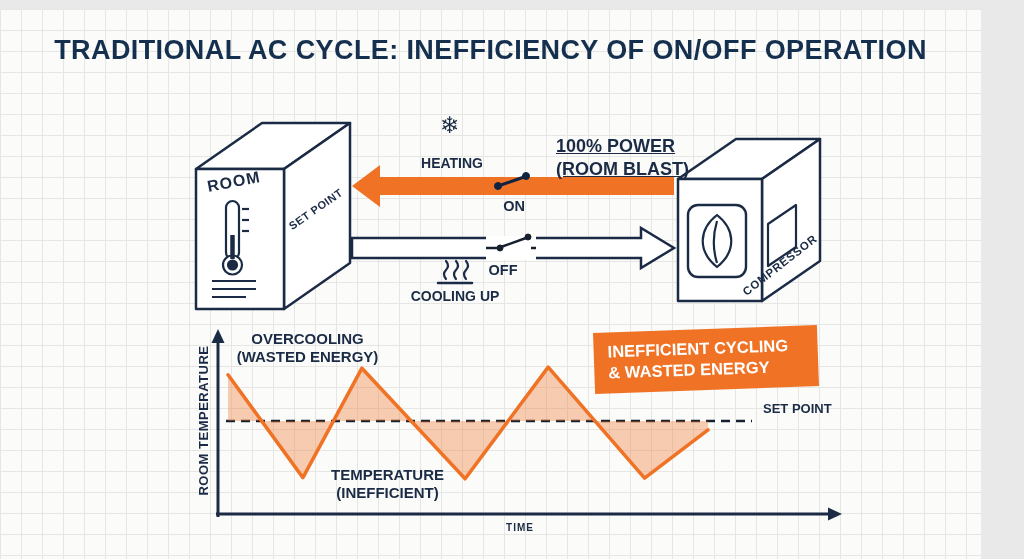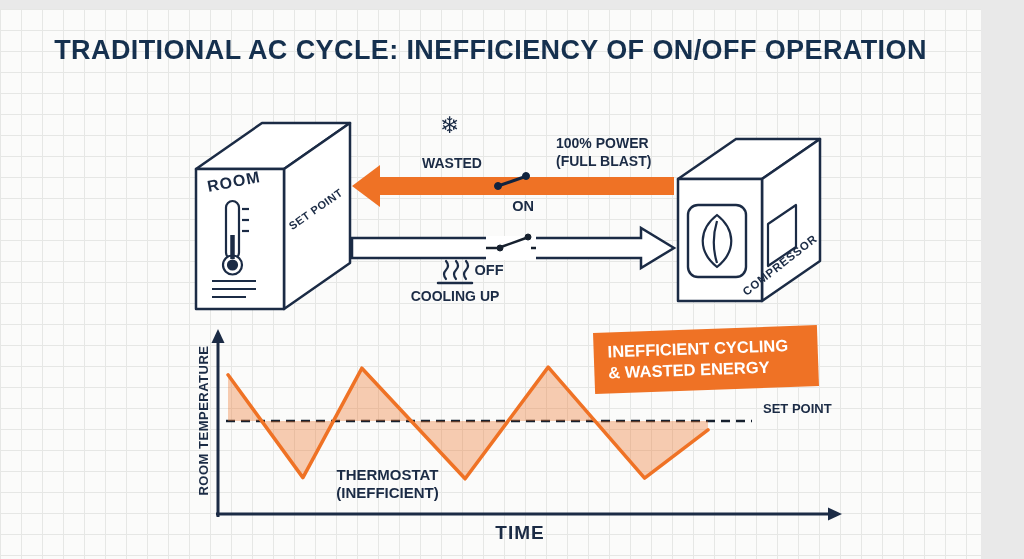--- a/index.html
+++ b/index.html
@@ -110,36 +110,40 @@
   </svg>
 
   <div class="t title">TRADITIONAL AC CYCLE: INEFFICIENCY OF ON/OFF OPERATION</div>
 
   <div class="t" style="left:207px;top:164px;font-size:16px;letter-spacing:1px;transform:rotate(-11deg);">ROOM</div>
   <div class="t" style="left:290px;top:212px;font-size:11px;letter-spacing:.5px;transform:rotate(-35deg);transform-origin:left center;">SET POINT</div>
   <div class="t" style="left:744px;top:278px;font-size:11.5px;letter-spacing:.8px;transform:rotate(-38deg);transform-origin:left center;">COMPRESSOR</div>
 
 
   <div class="t snow" style="left:440px;top:103px;">❄</div>
-  <div class="t center" style="left:407px;top:146px;width:90px;font-size:14px;">WASTED</div>
-  <div class="t center" style="left:494px;top:189px;width:40px;font-size:14.5px;text-align:right;">ON</div>
-  <div class="t" style="left:556px;top:126px;font-size:14px;line-height:1.25;">
+  <div class="t center" style="left:407px;top:146px;width:90px;font-size:14px;">HEATING</div>
+  <div class="t center" style="left:494px;top:189px;width:40px;font-size:14.5px;">ON</div>
+  <div class="t" style="left:556px;top:126px;font-size:18px;line-height:1.25;text-decoration:underline;">
     <div>100% POWER</div>
-    <div>(FULL BLAST)</div>
+    <div>(ROOM BLAST)</div>
   </div>
 
   <div class="t center" style="left:405px;top:279px;width:100px;font-size:14px;">COOLING UP</div>
-  <div class="t center" style="left:469px;top:253px;width:40px;font-size:14.5px;">OFF</div>
+  <div class="t center" style="left:483px;top:253px;width:40px;font-size:14.5px;">OFF</div>
 
+  <div class="t center" style="left:225px;top:321px;width:165px;font-size:15px;line-height:1.2;">
+    <div>OVERCOOLING</div>
+    <div>(WASTED ENERGY)</div>
+  </div>
   <div class="t center" style="left:325px;top:457px;width:125px;font-size:15px;line-height:1.2;">
-    <div>THERMOSTAT</div>
+    <div>TEMPERATURE</div>
     <div>(INEFFICIENT)</div>
   </div>
 
   <div class="badge">
     <div>INEFFICIENT CYCLING</div>
     <div>&amp; WASTED ENERGY</div>
   </div>
 
   <div class="t" style="left:763px;top:392px;font-size:13px;">SET POINT</div>
   <div class="t center vert" style="left:110px;top:404px;width:186px;font-size:13px;letter-spacing:.5px;">ROOM TEMPERATURE</div>
-  <div class="t center" style="left:420px;top:513px;width:200px;font-size:19px;letter-spacing:1px;">TIME</div>
+  <div class="t center" style="left:420px;top:513px;width:200px;font-size:10px;letter-spacing:1px;">TIME</div>
 </div>
 
 </body></html>

